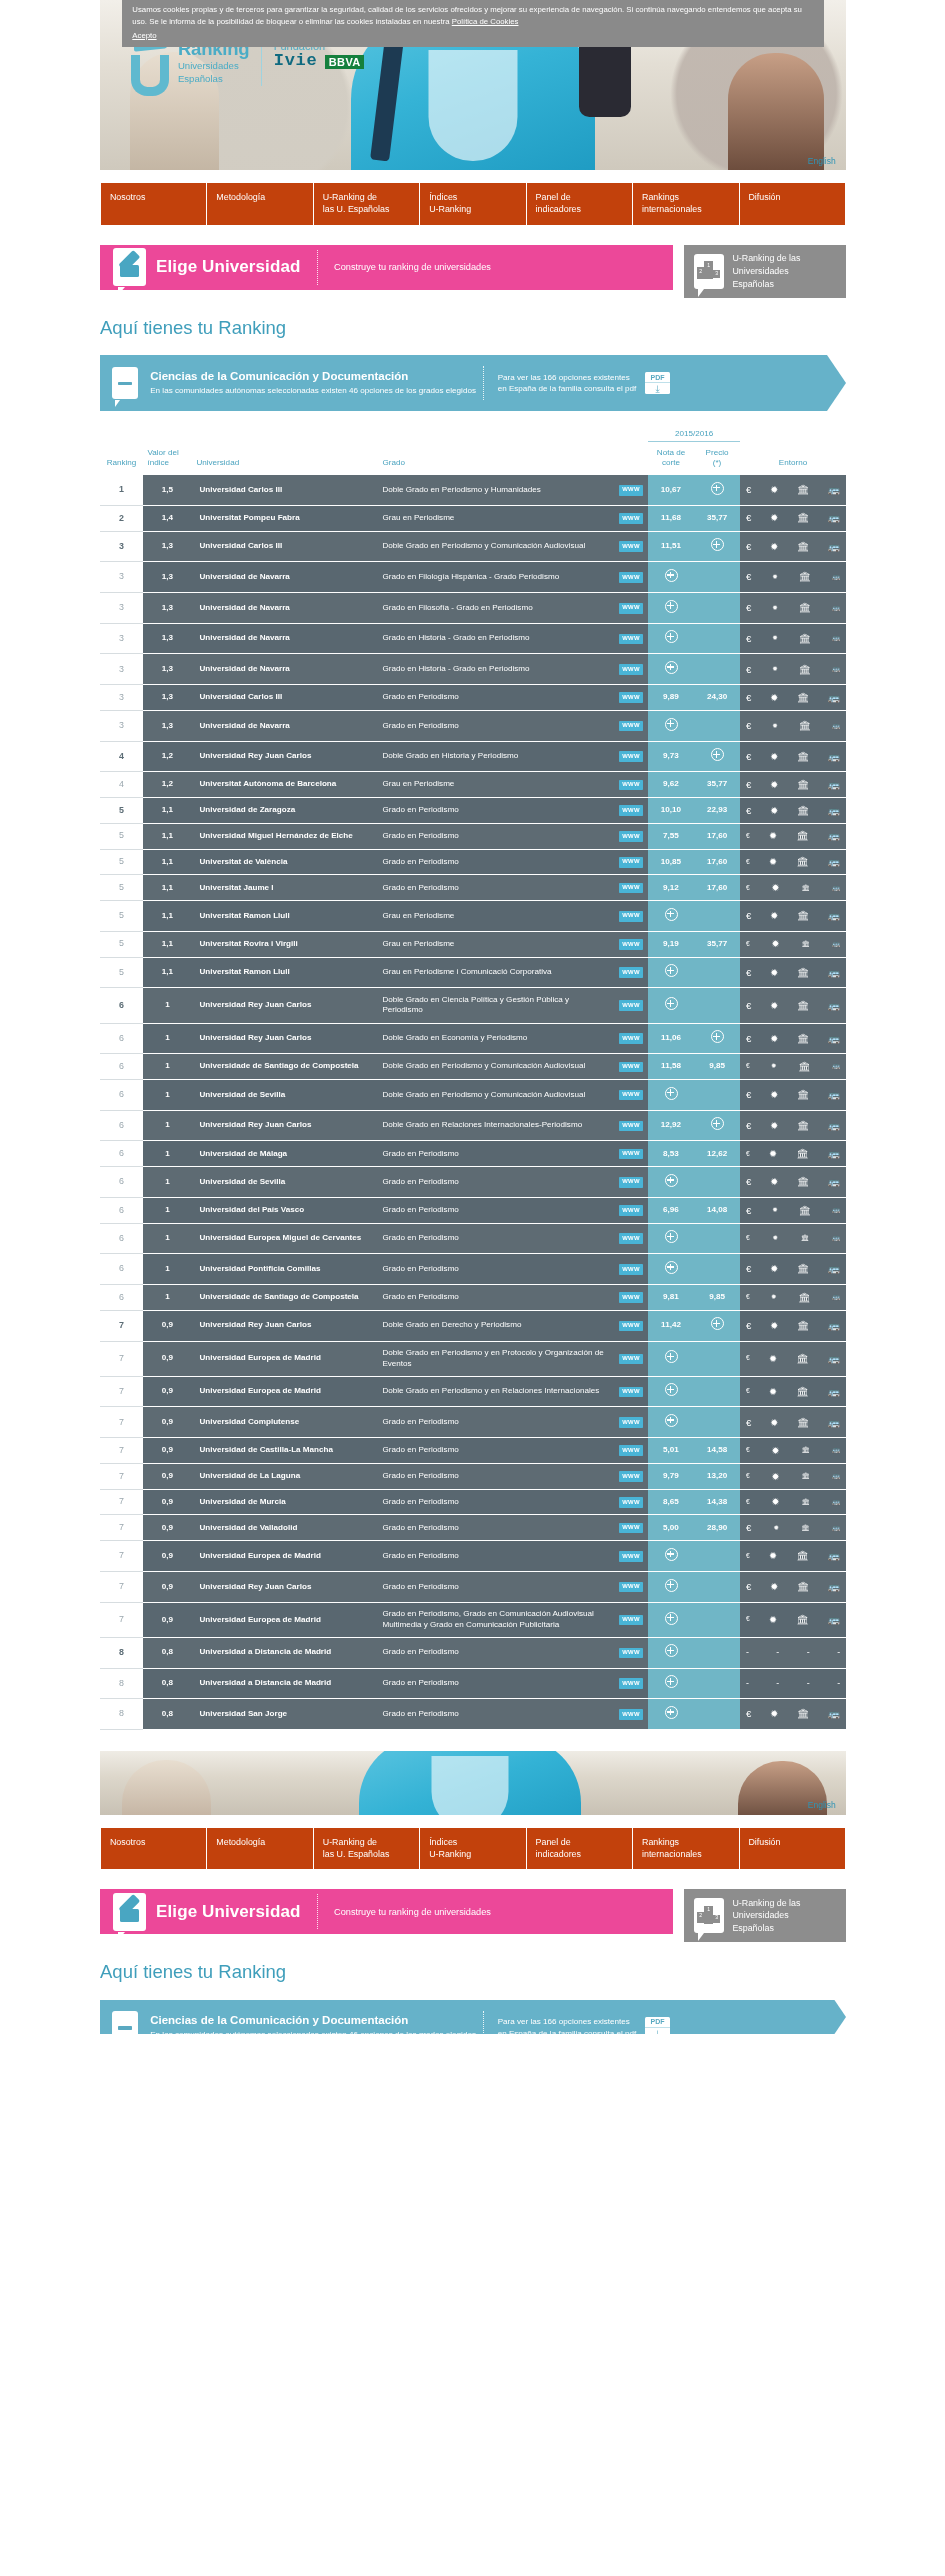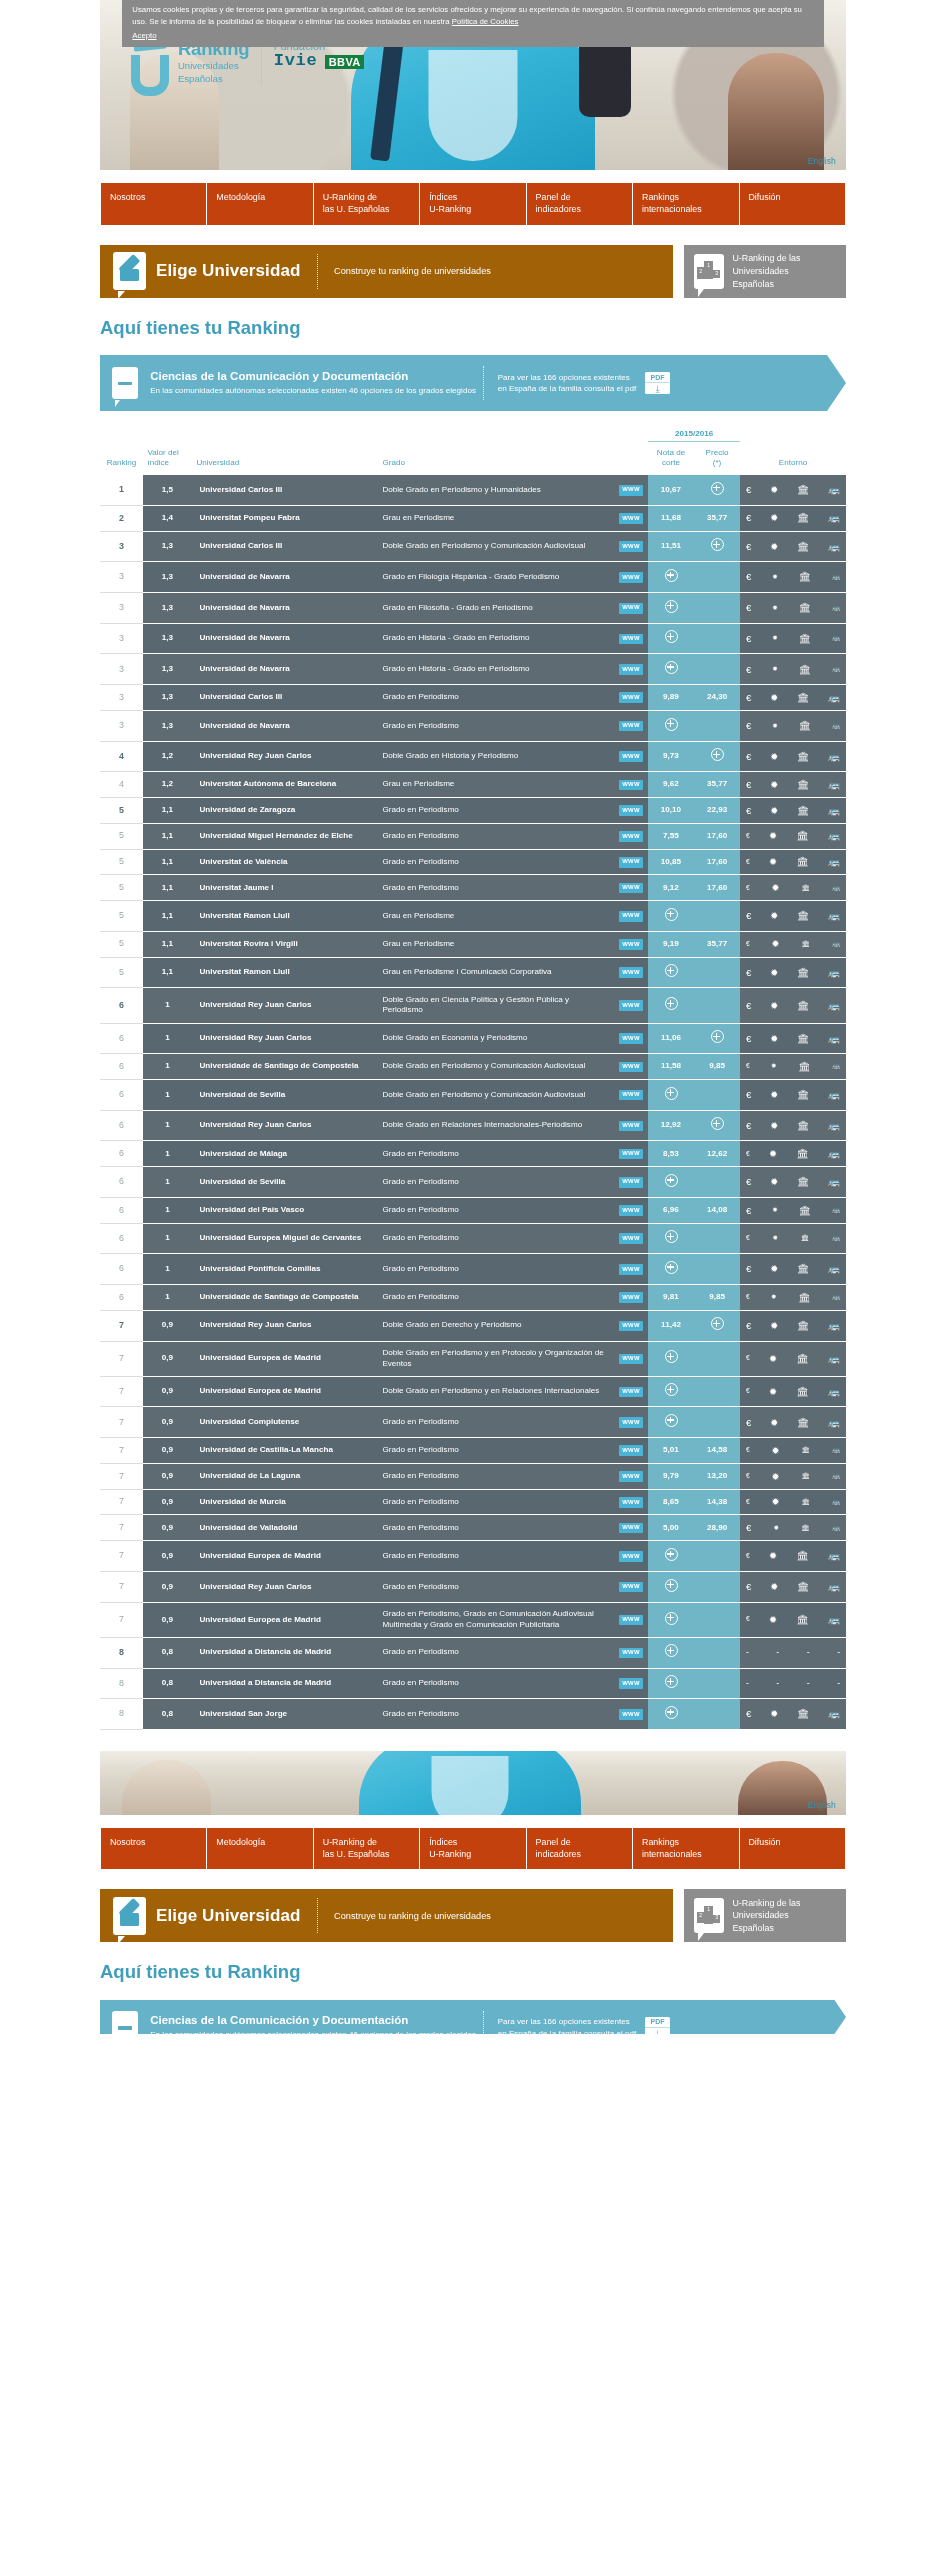--- a/index.html
+++ b/index.html
@@ -118,22 +118,22 @@
     border-right:0.7px solid #ffffff;
     min-height:32.5px;box-sizing:border-box;cursor:pointer;
   }
   .navbar .nav-item:last-child{border-right:none;}
 
   
   .elige-wrap{
     width:746px;margin:19px auto 0 auto;display:flex;gap:10.3px;
   }
   .elige-main{
-    flex:1 1 auto;background:#a16207;display:flex;align-items:center;
-    padding:0 0 0 13.3px;height:53px;
+    flex:1 1 auto;background:#ec4899;display:flex;align-items:center;
+    padding:0 0 0 13.3px;height:45px;
   }
   .icon-speech{
     position:relative;width:32.5px;height:38px;background:#fff;border-radius:3px;
     margin-right:10.3px;flex:0 0 auto;
   }
   .icon-speech:after{
     content:"";position:absolute;left:4.4px;bottom:-8.9px;border-width:8.9px 7.4px 0 0;
     border-style:solid;border-color:#fff transparent transparent transparent;
   }
   .icon-speech .cap{
@@ -166,21 +166,21 @@
   .icon-podium i{position:absolute;background:#8d8d8d;color:#fff;
     font-style:normal;font-size:5.2px;text-align:center;line-height:1;}
   .icon-podium .p1{left:10.3px;top:7.4px;width:8.9px;height:16.3px;padding-top:1.5px;}
   .icon-podium .p2{left:3px;top:13.3px;width:7.4px;height:10.3px;padding-top:1.5px;}
   .icon-podium .p3{left:19px;top:16.3px;width:7.4px;height:7.4px;padding-top:0.7px;}
   .elige-side-text{color:#fff;font-size:8.9px;line-height:1.45;}
 
   
   .page-heading{
     width:746px;margin:19px auto 0 auto;
-    color:#3f9ebb;font-size:18.5px;font-weight:bold;
+    color:#3f9ebb;font-size:18.5px;font-weight:normal;
   }
 
   
   .deg-wrap{width:746px;margin:16.3px auto 0 auto;position:relative;display:flex;}
   .deg-main{
     background:#66b2c9;display:flex;align-items:center;flex:1 1 auto;
     padding:7.4px 0 7.4px 11.8px;min-height:41px;
   }
   .icon-minus{
     position:relative;width:26.6px;height:32.5px;background:#fff;border-radius:3px;
@@ -222,21 +222,21 @@
   table.rank col.c-uni{width:186px;}
   table.rank col.c-grade{width:236px;}
   table.rank col.c-www{width:34px;}
   table.rank col.c-nota{width:46px;}
   table.rank col.c-precio{width:46px;}
   table.rank col.c-env{width:106px;}
 
   .yearhead td{padding:0 0 3px 0;}
   .year-label{
     text-align:center;color:#4aa3bf;font-size:8.1px;
-    border-bottom:0.7px solid #9bcddc;padding-bottom:3px;font-weight:bold;
+    border-bottom:0.7px solid #9bcddc;padding-bottom:3px;
   }
   thead th{
     color:#4aa3bf;font-size:8.1px;font-weight:normal;
     padding:5.9px 4.4px 7.4px 4.4px;vertical-align:bottom;line-height:1.25;
   }
   thead th.left{text-align:left;}
   thead th.ctr{text-align:center;}
 
   tbody tr.row td{
     background:#5e6b73;color:#fff;font-size:8.1px;

